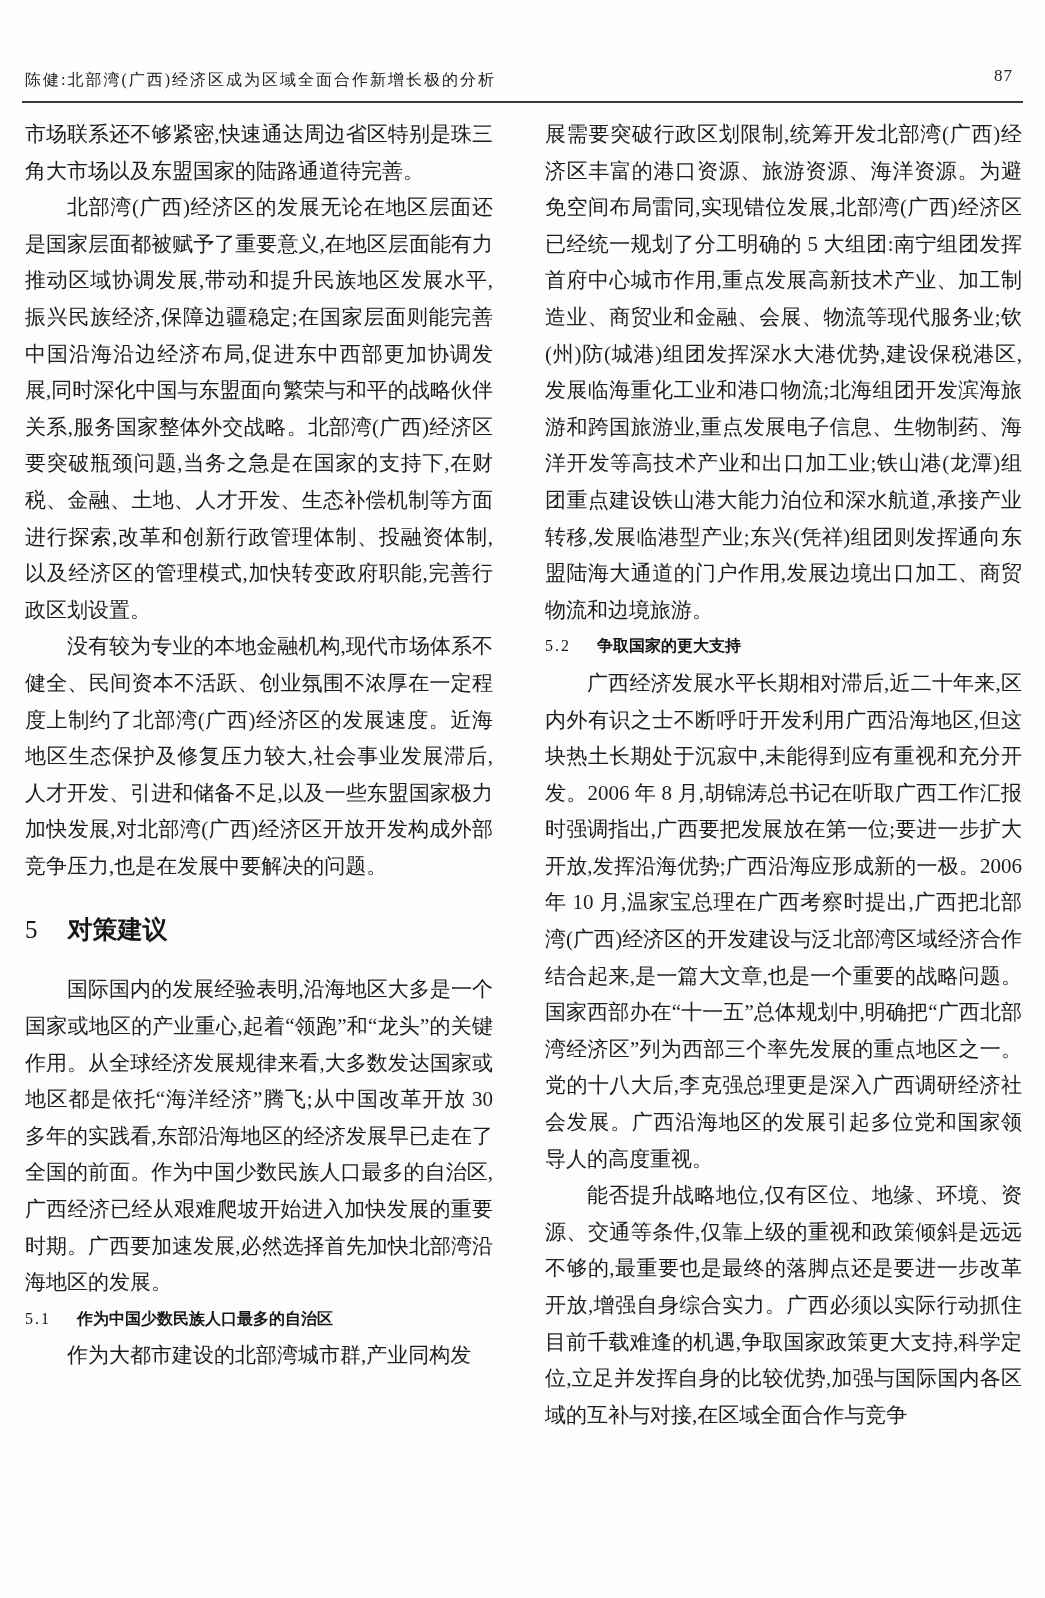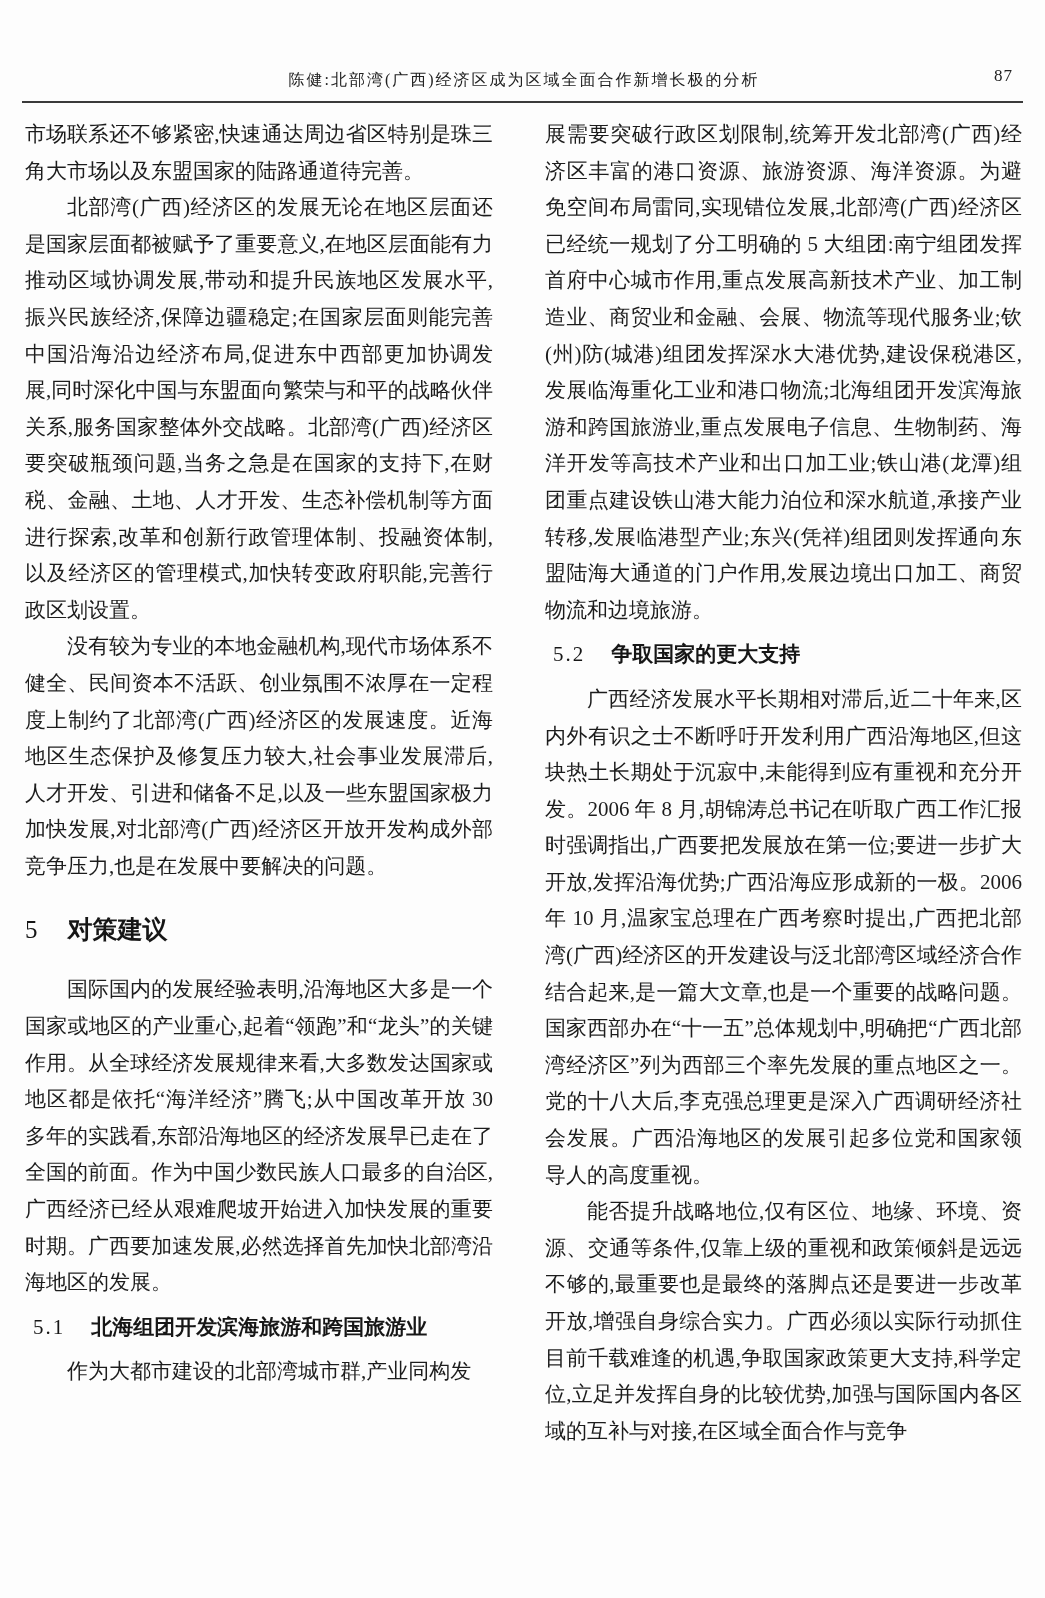--- a/index.html
+++ b/index.html
@@ -14,21 +14,21 @@
     overflow: hidden;
   }
   .header {
     position: absolute;
     top: 70px;
     left: 25px;
     width: 998px;
     height: 26px;
   }
   .header-title {
-    text-align: center;
+    text-align: left;
     font-size: 16px;
     letter-spacing: 2px;
     color: #222;
     white-space: nowrap;
   }
   .page-num {
     position: absolute;
     right: 10px;
     top: -4px;
     font-size: 17px;
@@ -71,22 +71,22 @@
     font-family: "Liberation Sans", sans-serif;
     font-weight: 700;
     color: #161616;
   }
   .sec-h .num {
     font-family: "Liberation Serif", serif;
     font-weight: 400;
     margin-right: 30px;
   }
   .sub-h {
-    margin: 8px;
-    font-size: 21px;
+    margin: 0;
+    font-size: 16px;
     line-height: 36.6px;
     text-indent: 0;
     font-family: "Liberation Sans", sans-serif;
     font-weight: 700;
     color: #161616;
   }
   .sub-h .num {
     font-family: "Liberation Serif", serif;
     font-weight: 400;
     letter-spacing: 2px;
@@ -109,21 +109,21 @@
 
     <div class="col left">
       <p class="para cont">市场联系还不够紧密,快速通达周边省区特别是珠三角大市场以及东盟国家的陆路通道待完善。</p>
       <p class="para">北部湾(广西)经济区的发展无论在地区层面还是国家层面都被赋予了重要意义,在地区层面能有力推动区域协调发展,带动和提升民族地区发展水平,振兴民族经济,保障边疆稳定;在国家层面则能完善中国沿海沿边经济布局,促进东中西部更加协调发展,同时深化中国与东盟面向繁荣与和平的战略伙伴关系,服务国家整体外交战略。北部湾(广西)经济区要突破瓶颈问题,当务之急是在国家的支持下,在财税、金融、土地、人才开发、生态补偿机制等方面进行探索,改革和创新行政管理体制、投融资体制,以及经济区的管理模式,加快转变政府职能,完善行政区划设置。</p>
       <p class="para">没有较为专业的本地金融机构,现代市场体系不健全、民间资本不活跃、创业氛围不浓厚在一定程度上制约了北部湾(广西)经济区的发展速度。近海地区生态保护及修复压力较大,社会事业发展滞后,人才开发、引进和储备不足,以及一些东盟国家极力加快发展,对北部湾(广西)经济区开放开发构成外部竞争压力,也是在发展中要解决的问题。</p>
       <h2 class="sec-h">
         <span class="num">5</span><span class="t">对策建议</span>
       </h2>
       <p class="para">国际国内的发展经验表明,沿海地区大多是一个国家或地区的产业重心,起着“领跑”和“龙头”的关键作用。从全球经济发展规律来看,大多数发达国家或地区都是依托“海洋经济”腾飞;从中国改革开放 30 多年的实践看,东部沿海地区的经济发展早已走在了全国的前面。作为中国少数民族人口最多的自治区,广西经济已经从艰难爬坡开始进入加快发展的重要时期。广西要加速发展,必然选择首先加快北部湾沿海地区的发展。</p>
       <h3 class="sub-h">
-        <span class="num">5.1</span><span class="t">北海组团开发滨海旅游和跨国旅游业</span>
+        <span class="num">5.1</span><span class="t">作为中国少数民族人口最多的自治区</span>
       </h3>
       <p class="para">作为大都市建设的北部湾城市群,产业同构发</p>
     </div>
 
     <div class="col right">
       <p class="para cont">展需要突破行政区划限制,统筹开发北部湾(广西)经济区丰富的港口资源、旅游资源、海洋资源。为避免空间布局雷同,实现错位发展,北部湾(广西)经济区已经统一规划了分工明确的 5 大组团:南宁组团发挥首府中心城市作用,重点发展高新技术产业、加工制造业、商贸业和金融、会展、物流等现代服务业;钦(州)防(城港)组团发挥深水大港优势,建设保税港区,发展临海重化工业和港口物流;北海组团开发滨海旅游和跨国旅游业,重点发展电子信息、生物制药、海洋开发等高技术产业和出口加工业;铁山港(龙潭)组团重点建设铁山港大能力泊位和深水航道,承接产业转移,发展临港型产业;东兴(凭祥)组团则发挥通向东盟陆海大通道的门户作用,发展边境出口加工、商贸物流和边境旅游。</p>
       <h3 class="sub-h">
         <span class="num">5.2</span><span class="t">争取国家的更大支持</span>
       </h3>
       <p class="para">广西经济发展水平长期相对滞后,近二十年来,区内外有识之士不断呼吁开发利用广西沿海地区,但这块热土长期处于沉寂中,未能得到应有重视和充分开发。2006 年 8 月,胡锦涛总书记在听取广西工作汇报时强调指出,广西要把发展放在第一位;要进一步扩大开放,发挥沿海优势;广西沿海应形成新的一极。2006 年 10 月,温家宝总理在广西考察时提出,广西把北部湾(广西)经济区的开发建设与泛北部湾区域经济合作结合起来,是一篇大文章,也是一个重要的战略问题。国家西部办在“十一五”总体规划中,明确把“广西北部湾经济区”列为西部三个率先发展的重点地区之一。党的十八大后,李克强总理更是深入广西调研经济社会发展。广西沿海地区的发展引起多位党和国家领导人的高度重视。</p>

